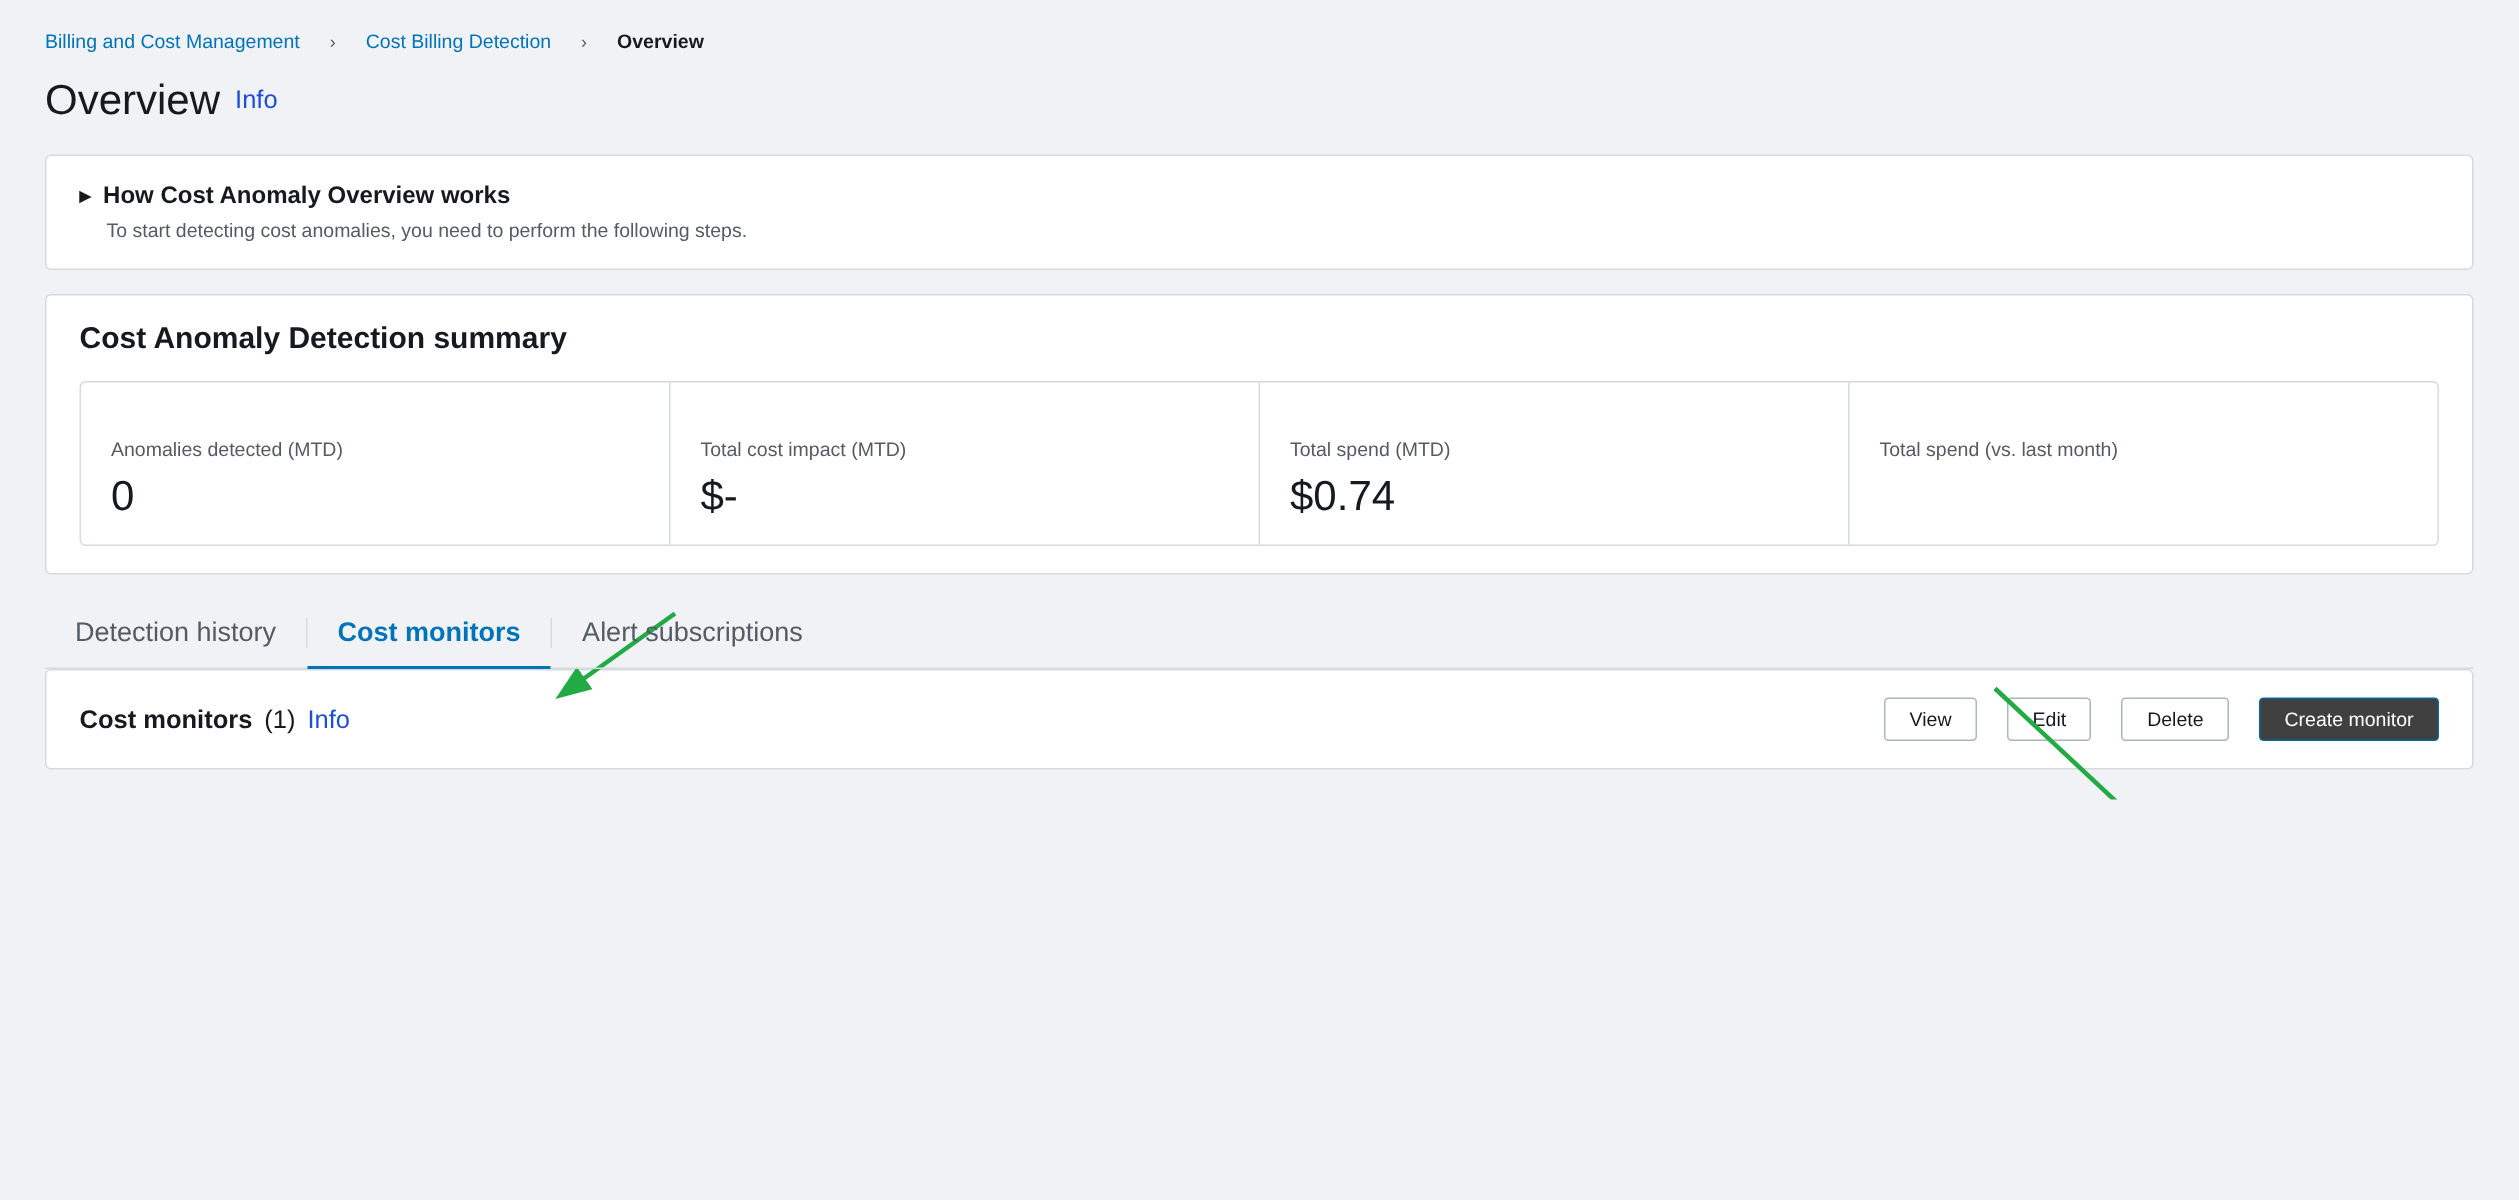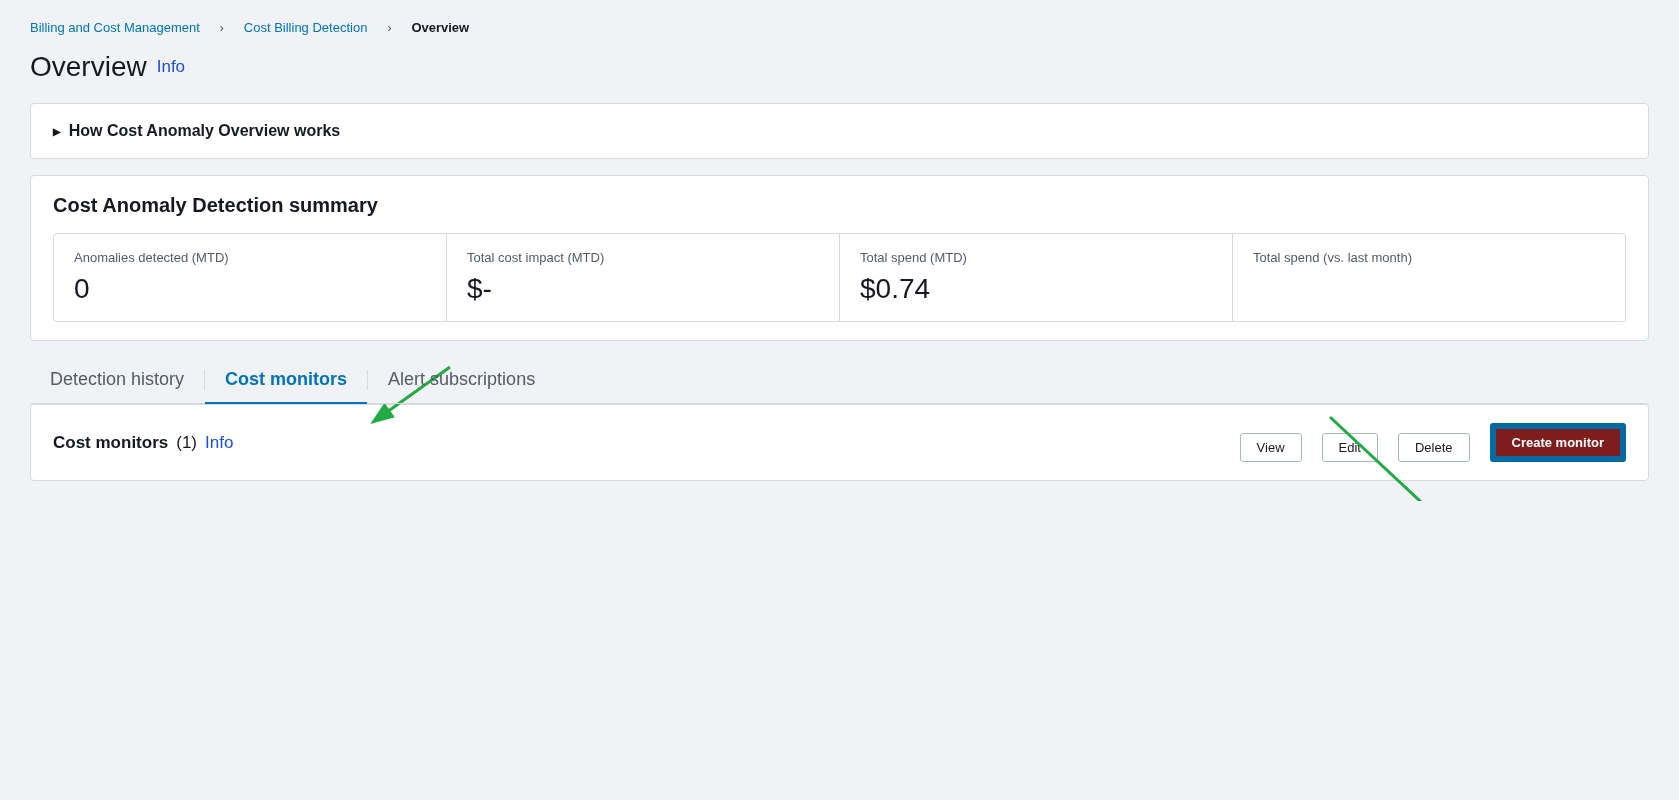--- a/index.html
+++ b/index.html
@@ -105,20 +105,21 @@
       padding: 16px 20px;
       border-right: 1px solid #d5dbdb;
     }
     .metric-cell:last-child {
       border-right: none;
     }
     .metric-label {
       font-size: 13px;
       color: #545b64;
       margin-bottom: 8px;
+      margin-top: 21px;
     }
     .metric-value {
       font-size: 28px;
       font-weight: 300;
       color: #16191f;
     }
 
     
     .tabs-container {
       display: flex;
@@ -188,24 +189,24 @@
       padding: 6px 16px;
       font-size: 13px;
       border-radius: 3px;
       cursor: pointer;
       font-weight: 400;
       border: 1px solid #aab7b8;
       background: #fff;
       color: #16191f;
     }
     .btn-primary {
-      background: #7f1d1d;
+      background: #404040;
       color: #fff;
-      border: 6px solid #0369a1;
-      font-weight: 700;
+      border: 1px solid #0369a1;
+      font-weight: 400;
     }
 
     
     .tabs-section {
       position: relative;
     }
 
     svg.arrow-svg {
       position: absolute;
       top: 0;
@@ -233,20 +234,21 @@
     <h1 class="page-title">Overview</h1>
     <a href="#" class="info-link">Info</a>
   </div>
 
   <div class="card">
     <div class="how-it-works">
       <div class="how-it-works-header">
         <span class="triangle">▶</span>
         <span>How Cost Anomaly Overview works</span>
       </div>
+      <p class="how-it-works-desc">To start detecting cost anomalies, you need to perform the following steps.</p>
     </div>
   </div>
 
   <div class="card">
     <div class="summary-card">
       <div class="summary-title">Cost Anomaly Detection summary</div>
       <div class="summary-metrics">
         <div class="metric-cell">
           <div class="metric-label">Anomalies detected (MTD)</div>
           <div class="metric-value">0</div>

